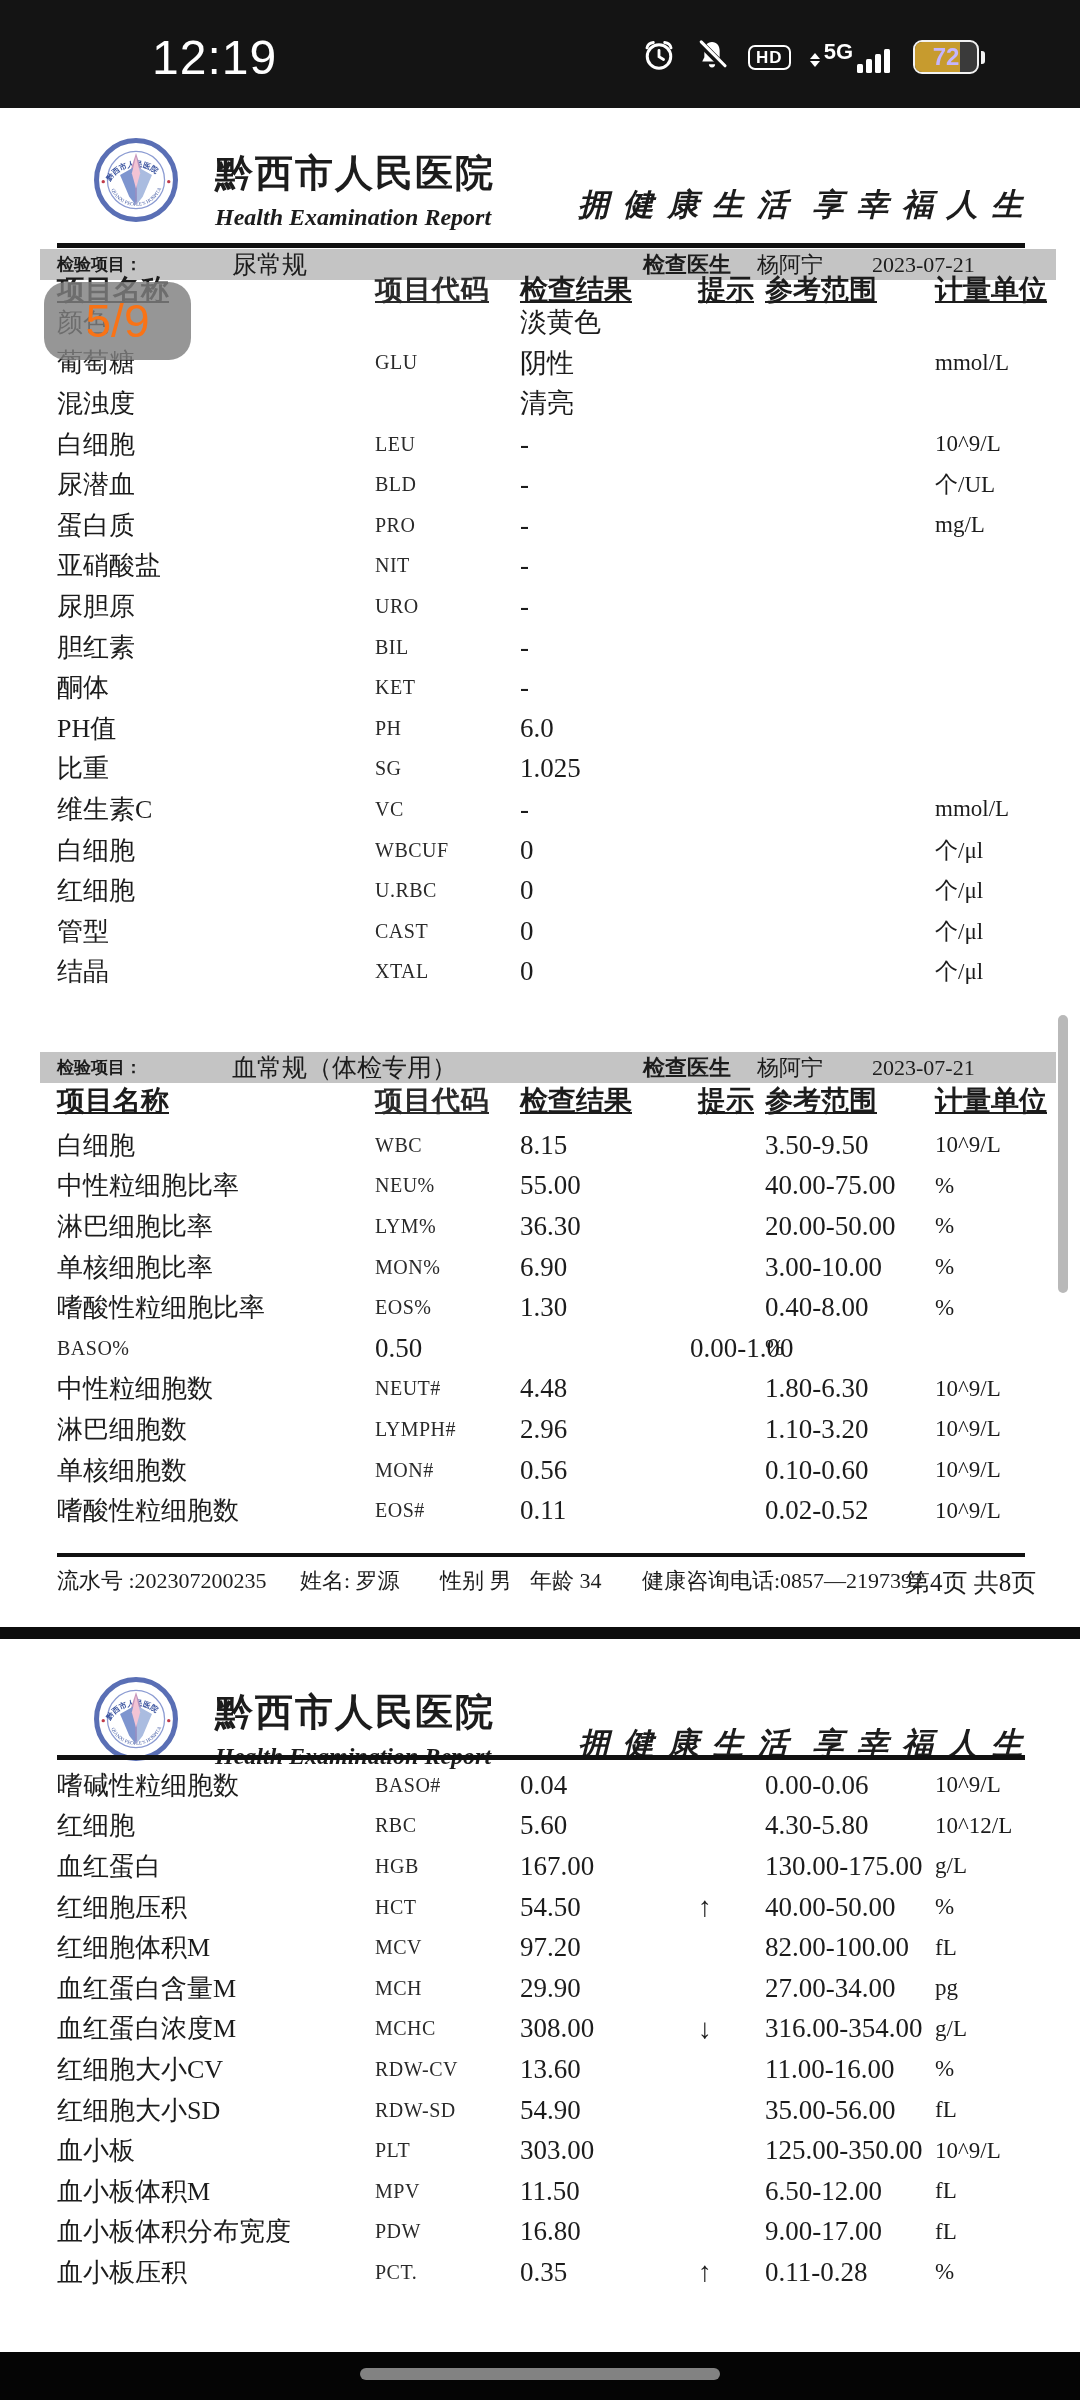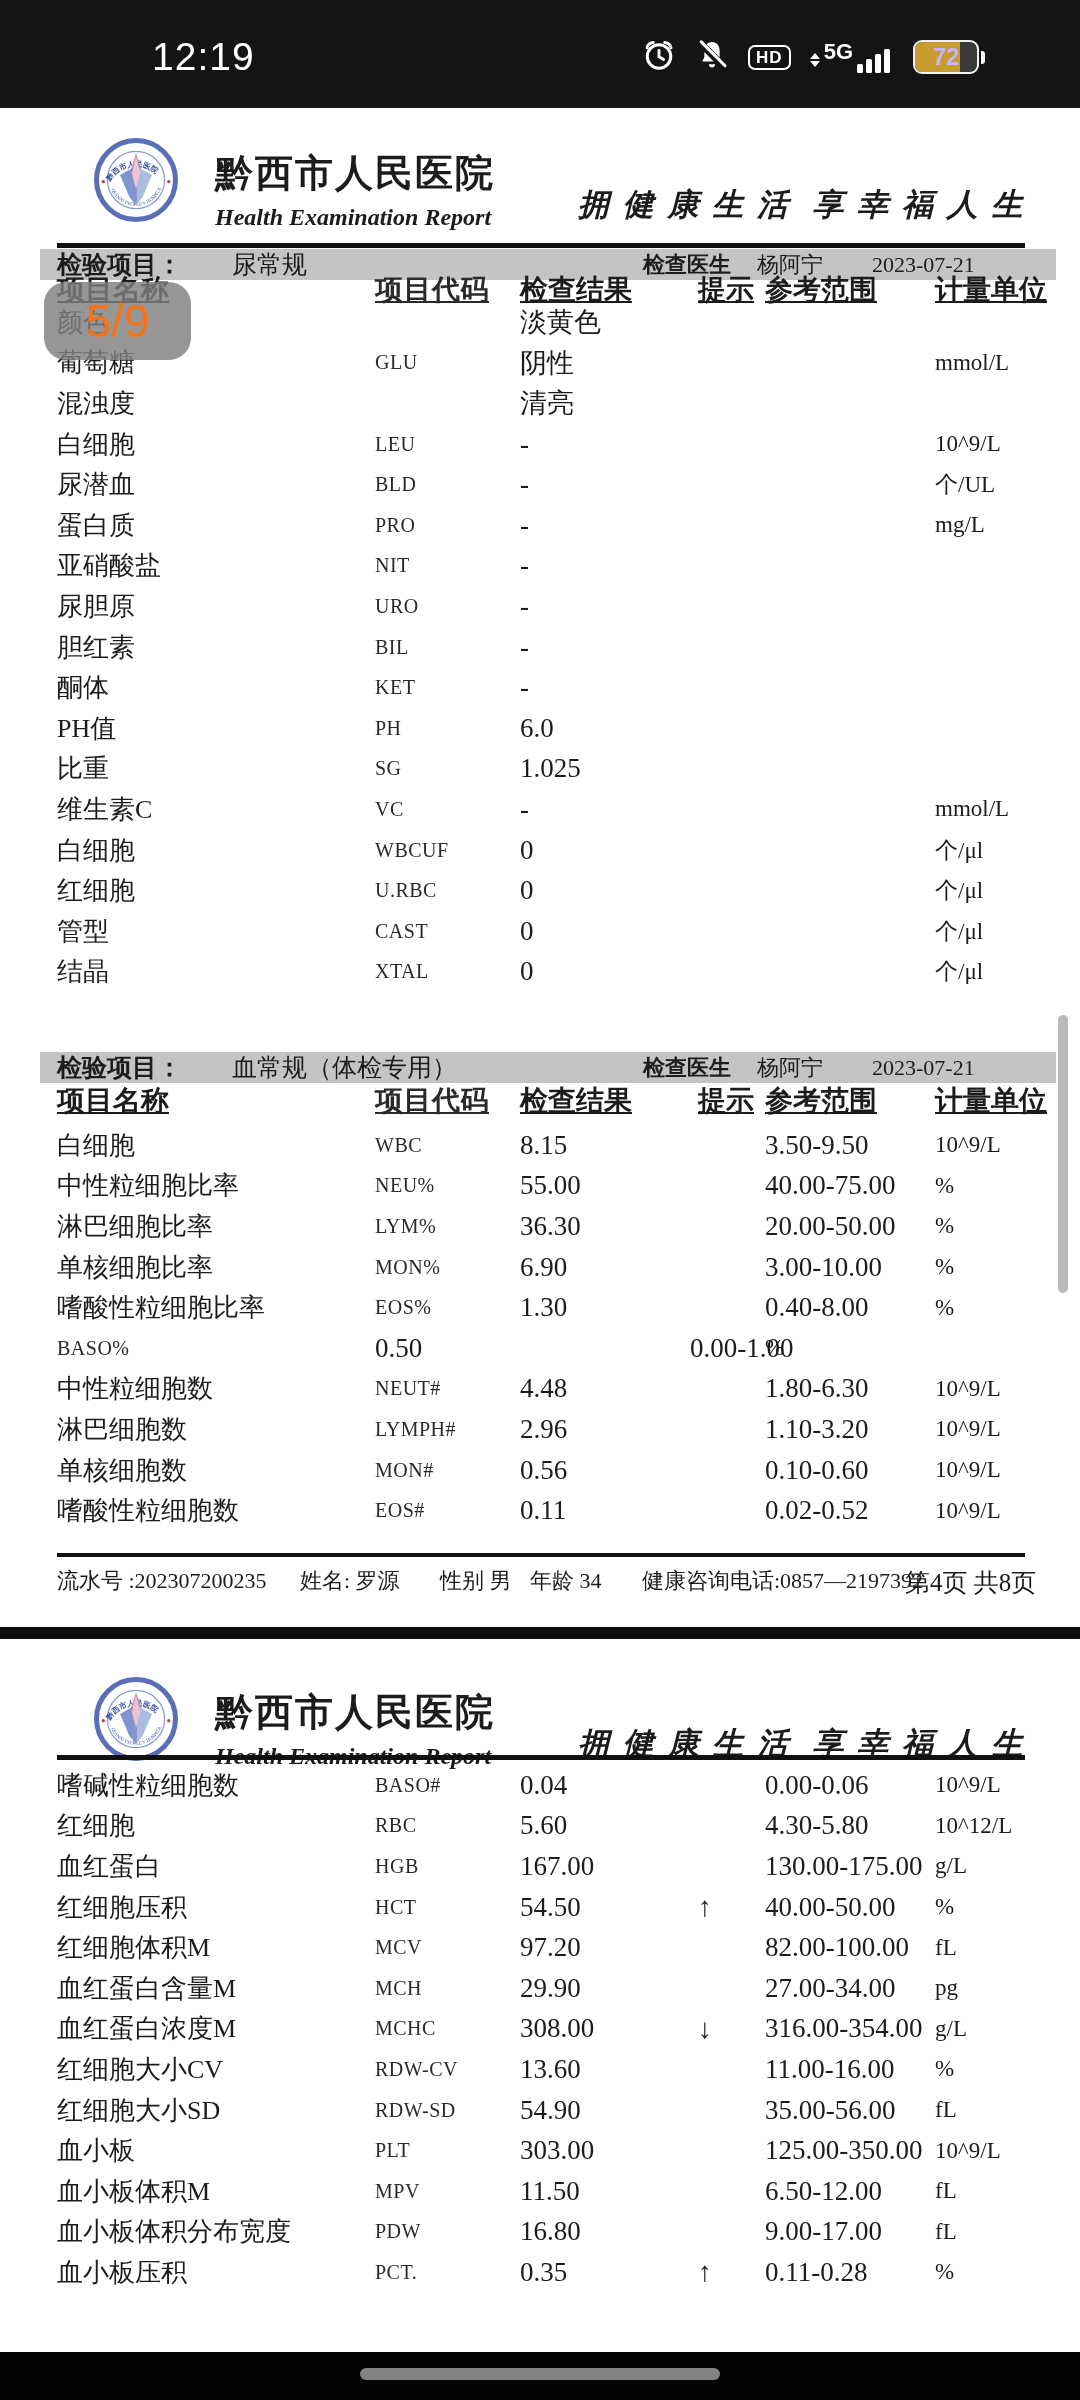--- a/index.html
+++ b/index.html
@@ -3,21 +3,21 @@
 <meta charset="utf-8">
 <style>
   html,body{margin:0;padding:0;background:#000;}
   .screen{position:relative;width:1080px;height:2400px;background:#0d0d0d;overflow:hidden;
           font-family:"Liberation Serif","DejaVu Serif",serif;}
 
   
   .status-bar{position:absolute;left:0;top:0;width:1080px;height:108px;background:#141414;
               display:flex;align-items:center;box-sizing:border-box;padding:6px 95px 0 152px;
               font-family:"Liberation Sans","DejaVu Sans",sans-serif;color:#fff;}
-  .sb-time{font-size:39px;letter-spacing:1px;font-weight:400;}
+  .sb-time{font-size:48px;letter-spacing:1px;font-weight:400;}
   .sb-icons{margin-left:auto;display:flex;align-items:center;gap:19px;}
   .hd-badge{border:2.5px solid #fff;border-radius:7px;font-size:17px;font-weight:bold;
             padding:2px 6px;line-height:1;letter-spacing:1px;}
   .net5g{display:flex;align-items:flex-end;gap:4px;}
   .net5g .updown{display:flex;flex-direction:column;gap:2px;margin-bottom:6px;}
   .net5g .tri-u{width:0;height:0;border-left:5px solid transparent;border-right:5px solid transparent;border-bottom:6px solid #fff;}
   .net5g .tri-d{width:0;height:0;border-left:5px solid transparent;border-right:5px solid transparent;border-top:6px solid #fff;}
   .net5g .glabel{font-size:22px;font-weight:bold;line-height:1;margin-bottom:10px;}
   .battery{position:relative;width:62px;height:30px;border:2.5px solid #f2f2f2;border-radius:9px;
            background:#3a3a3a;overflow:hidden;display:flex;align-items:center;justify-content:center;}
@@ -40,21 +40,21 @@
   .hosp-title{position:absolute;left:215px;top:40px;font-size:38px;font-weight:bold;letter-spacing:2px;}
   .hosp-sub{position:absolute;left:215px;top:96px;font-size:24px;font-weight:bold;font-style:italic;text-align:right;}
   .slogan{position:absolute;left:578px;top:76px;font-size:31px;font-weight:bold;font-style:italic;letter-spacing:3px;white-space:pre;}
   .rule{position:absolute;left:57px;width:968px;height:5px;background:#111;}
   .page1 .rule{top:135px;}
   .page2 .rule{top:116px;}
 
   
   .sect-bar{position:absolute;left:40px;width:1016px;height:31px;background:#c4c4c4;}
   .sect-bar span{position:absolute;top:0;line-height:31px;white-space:nowrap;}
-  .sb-label{left:17px;font-size:25px;font-weight:bold;}
+  .sb-label{left:17px;font-size:17px;font-weight:bold;}
   .sb-title{left:180px;font-size:25px;margin-left:12px;}
   .sb-doclab{left:603px;font-size:22px;font-weight:bold;}
   .sb-doc{left:717px;font-size:22px;}
   .sb-date{left:832px;font-size:22px;}
 
   
   .tbl{position:absolute;left:0;width:1080px;}
   .trow{display:grid;grid-template-columns:318px 145px 170px 75px 170px 90px;
         align-items:center;height:40.6px;padding:0 55px 0 57px;}
   .cell{min-width:0;white-space:nowrap;}

